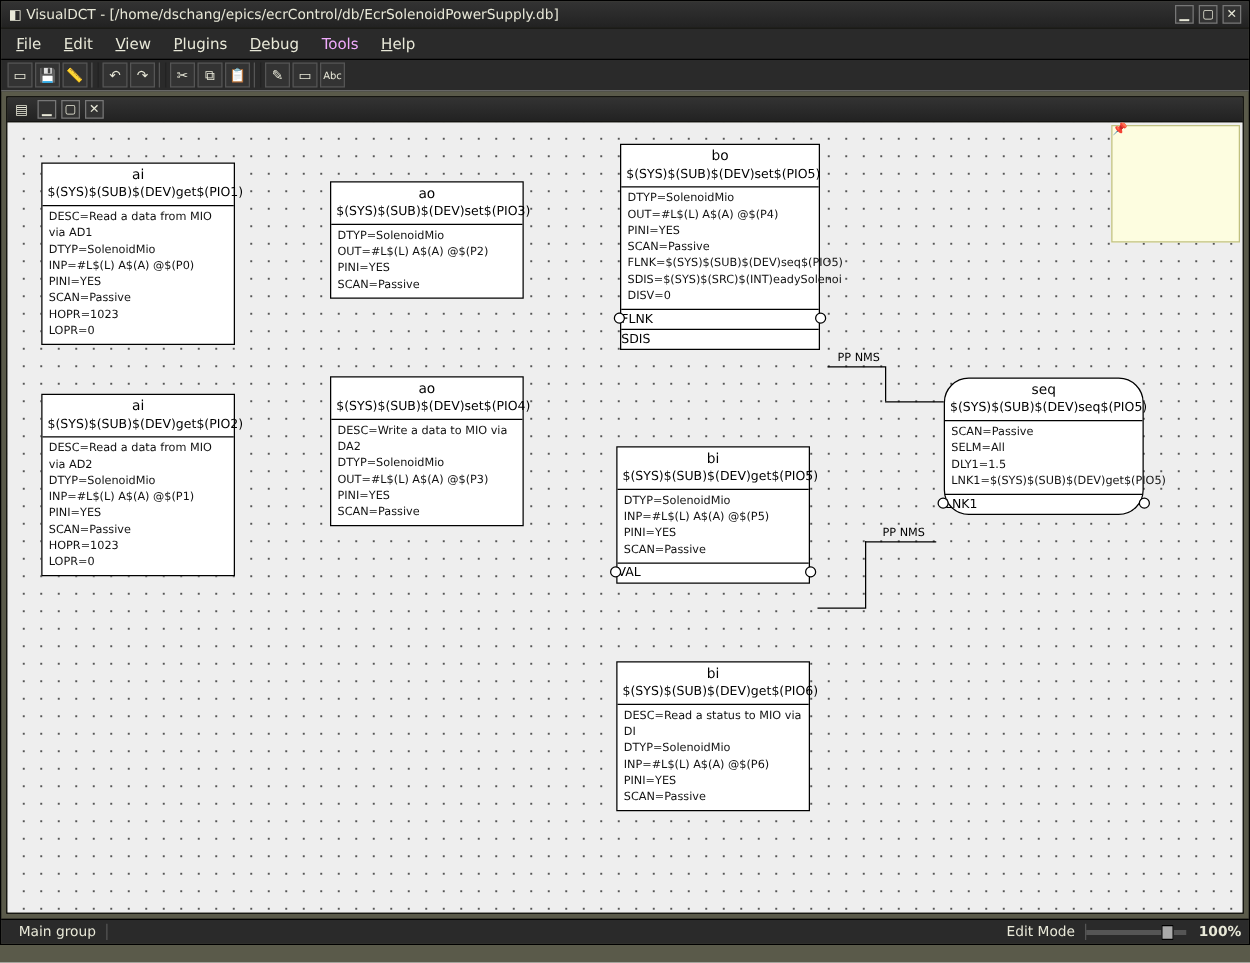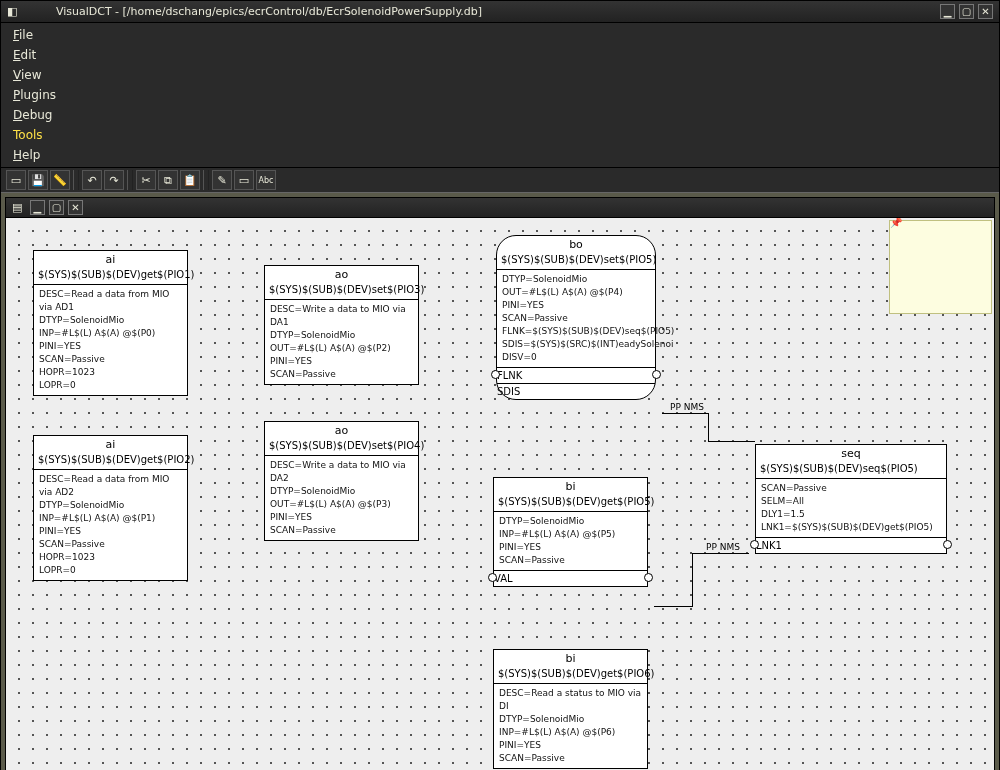--- a/index.html
+++ b/index.html
@@ -1,24 +1,24 @@
 <!DOCTYPE html>
 <html><head>
 <meta charset="utf-8">
 <style>
 * { box-sizing: border-box; margin: 0; padding: 0; }
 body { font-family: "DejaVu Sans", Arial, sans-serif; font-size: 11px; background: #5a5a4a; width: 1000px; height: 770px; overflow: hidden; }
 .window { border: 1px solid #000; }
 .titlebar { background: linear-gradient(#333, #222); color: #e8e8d8; padding: 3px 6px; display: flex; align-items: center; border-bottom: 1px solid #000; font-size: 11px; }
-.titlebar .title { flex: 1; margin-left: 35px; }
+.titlebar .title { flex: 1; }
 .titlebar .winbtn { width: 15px; height: 15px; margin-left: 4px; border: 1px solid #777; display: flex; align-items: center; justify-content: center; color: #e8e8d8; font-size: 10px; background: #333; }
-.menubar { background: #2a2a2a; color: #e8e8d8; padding: 3px 4px; display: flex; gap: 2px; border-bottom: 1px solid #000; flex-direction: column; }
+.menubar { background: #2a2a2a; color: #e8e8d8; padding: 3px 4px; display: flex; gap: 2px; border-bottom: 1px solid #000; }
 .menubar .mitem { padding: 2px 8px; font-size: 12px; }
 .menubar .mitem u { text-decoration: underline; }
-.menubar .disabled { color: #fde047; }
+.menubar .disabled { color: #f0abfc; }
 .toolbar { background: #2a2a2a; padding: 2px 4px; display: flex; gap: 0; border-bottom: 1px solid #666; align-items: center; }
 .toolbar .tbtn { width: 20px; height: 20px; border: 1px solid #555; margin: 0 1px; display: flex; align-items: center; justify-content: center; color: #e8e8d8; font-size: 11px; background: #333; }
 .toolbar .tsep { width: 6px; height: 20px; border-left:1px solid #555; border-right:1px solid #222; margin:0 2px; }
 .canvas-window { margin: 4px; border: 1px solid #000; }
 .canvas-window .titlebar { padding: 2px 6px; }
 .canvas { background: #eeeeee; height: 632px; position: relative; overflow: hidden; }
 .dot-grid { position:absolute; inset:0; background-image: radial-gradient(#555 0.8px, transparent 0.8px); background-size: 14px 14px; background-position: 6px 6px; }
 .mini { position:absolute; top:2px; right:2px; width:103px; height:94px; background:#fdfde0; border:1px solid #c0c080; }
 .mini .pin { position:absolute; top:-4px; left:0; font-size:10px; color:#444; }
 .blk { position:absolute; background:#fff; border:1px solid #000; font-family:"DejaVu Sans", Arial, sans-serif; padding:0; }
@@ -112,41 +112,40 @@
             <div>SCAN=Passive</div>
             <div>HOPR=1023</div>
             <div>LOPR=0</div>
         </div>
       </div>
 
       <div class="blk" style="left:258px;top:47px;width:155px;">
         <div class="bh">ao</div>
         <div class="bt">$(SYS)$(SUB)$(DEV)set$(PIO3)</div>
         <div class="bf">
-          <div>DESC=Write a data to MIO via DA1</div>
             <div>DTYP=SolenoidMio</div>
             <div>OUT=#L$(L) A$(A) @$(P2)</div>
             <div>PINI=YES</div>
             <div>SCAN=Passive</div>
         </div>
       </div>
 
       <div class="blk" style="left:258px;top:203px;width:155px;">
         <div class="bh">ao</div>
         <div class="bt">$(SYS)$(SUB)$(DEV)set$(PIO4)</div>
         <div class="bf">
           <div>DESC=Write a data to MIO via DA2</div>
             <div>DTYP=SolenoidMio</div>
             <div>OUT=#L$(L) A$(A) @$(P3)</div>
             <div>PINI=YES</div>
             <div>SCAN=Passive</div>
         </div>
       </div>
 
-      <div class="blk" style="left:490px;top:17px;width:160px;border-radius:20px;">
+      <div class="blk" style="left:490px;top:17px;width:160px;">
         <div class="bh">bo</div>
         <div class="bt">$(SYS)$(SUB)$(DEV)set$(PIO5)</div>
         <div class="bf">
             <div>DTYP=SolenoidMio</div>
             <div>OUT=#L$(L) A$(A) @$(P4)</div>
             <div>PINI=YES</div>
             <div>SCAN=Passive</div>
             <div>FLNK=$(SYS)$(SUB)$(DEV)seq$(PIO5)</div>
             <div>SDIS=$(SYS)$(SRC)$(INT)eadySolenoi</div>
             <div>DISV=0</div>
@@ -172,21 +171,21 @@
         <div class="bt">$(SYS)$(SUB)$(DEV)get$(PIO6)</div>
         <div class="bf">
           <div>DESC=Read a status to MIO via DI</div>
             <div>DTYP=SolenoidMio</div>
             <div>INP=#L$(L) A$(A) @$(P6)</div>
             <div>PINI=YES</div>
             <div>SCAN=Passive</div>
         </div>
       </div>
 
-      <div class="blk" style="left:749px;top:226px;width:192px;">
+      <div class="blk" style="left:749px;top:204px;width:160px;border-radius:20px;">
         <div class="bh">seq</div>
         <div class="bt">$(SYS)$(SUB)$(DEV)seq$(PIO5)</div>
         <div class="bf">
           <div>SCAN=Passive</div>
             <div>SELM=All</div>
             <div>DLY1=1.5</div>
             <div>LNK1=$(SYS)$(SUB)$(DEV)get$(PIO5)</div>
         </div>
         <div class="port"><span class="pcirc l"></span><span>LNK1</span><span class="pcirc r"></span></div>
       </div>

